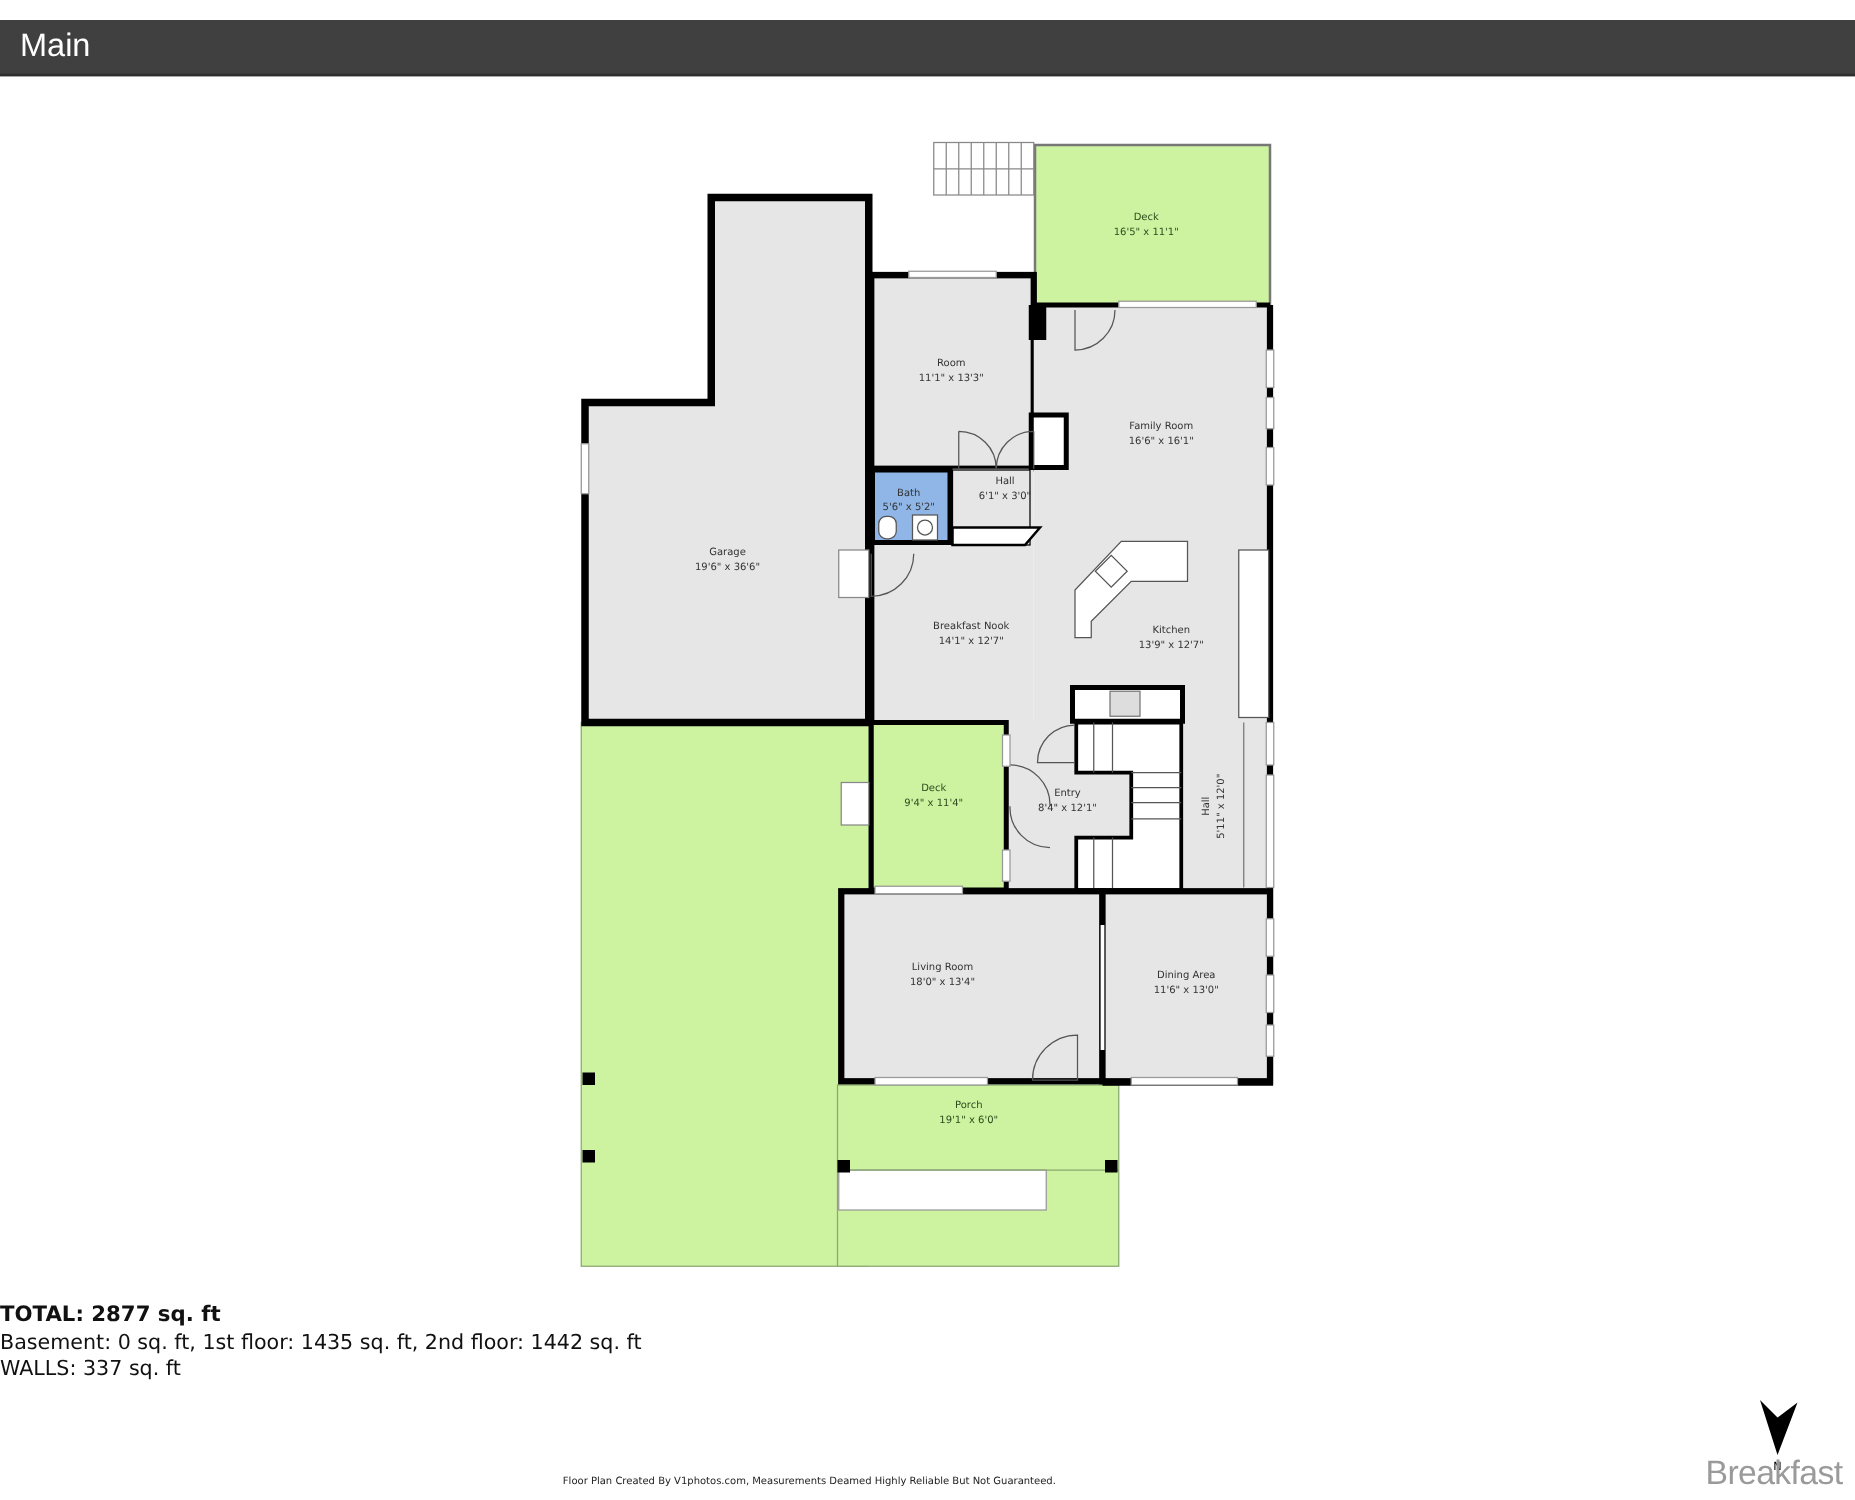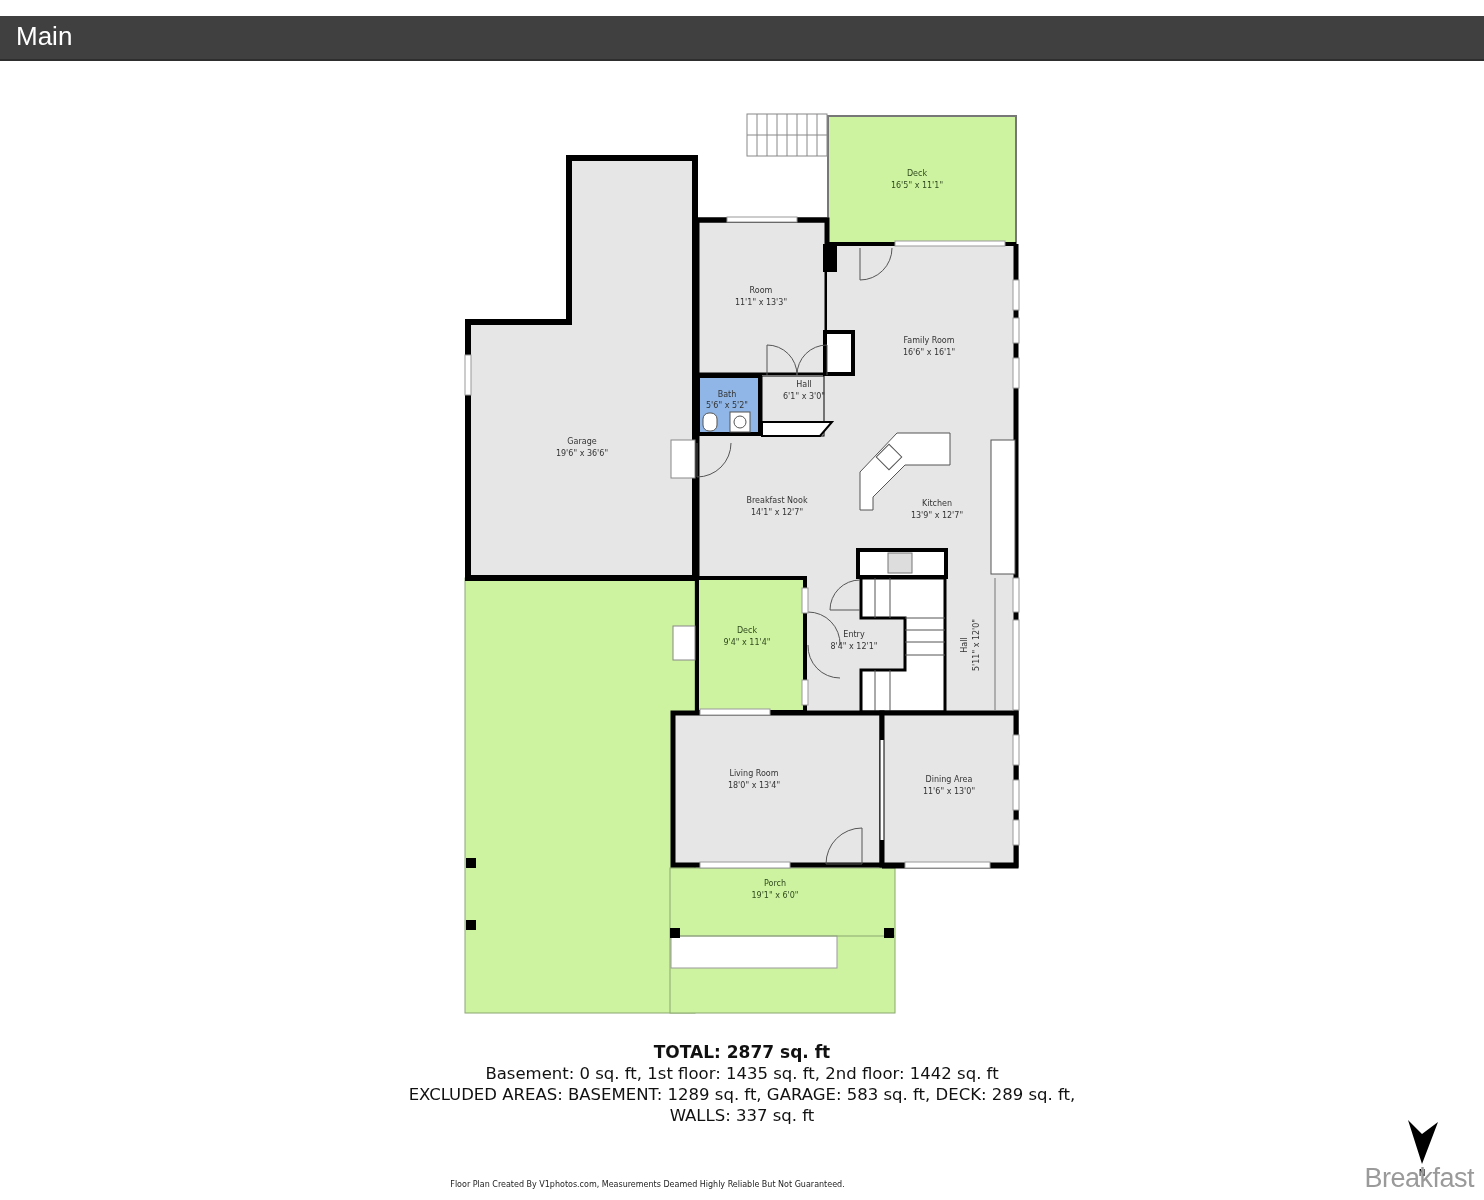--- a/index.html
+++ b/index.html
@@ -13,21 +13,21 @@
     margin-top: 16px;
   }
   .titlebar span {
     position: absolute; left: 16px; top: 5px; color: #ffffff; font-size: 26px;
     font-family: "Liberation Sans", sans-serif;
   }
   svg.plan { position: absolute; left: 0; top: 0; }
   .lbl { font-family: "DejaVu Sans", sans-serif; font-size: 8px; fill: #333; text-anchor: middle; }
   .lbl-g { fill: #2f4a1e; }
   .summary {
-    position: absolute; left: 0; width: 1484px; top: 1042px; text-align: center;
+    position: absolute; left: 0; width: 1484px; top: 1042px; text-align: left;
     font-family: "DejaVu Sans", sans-serif; color: #111; font-size: 16.5px; line-height: 21px;
   }
   .summary .total { font-weight: bold; font-size: 17px; }
   .credit {
     position: absolute; left: 0; width: 1295px; top: 1164px; text-align: center;
     font-size: 8px; color: #222; font-family: "DejaVu Sans", sans-serif; margin-top: 16px;
   }
   .watermark {
     position: absolute; right: 10px; top: 1163px; font-size: 27px; color: #9a9a9a;
     font-family: "Liberation Sans", sans-serif; letter-spacing: -0.5px;
@@ -180,21 +180,20 @@
     <text class="lbl" x="949" y="782">Dining Area</text>
     <text class="lbl" x="949" y="794">11'6" x 13'0"</text>
     <text class="lbl lbl-g" x="775" y="886">Porch</text>
     <text class="lbl lbl-g" x="775" y="898">19'1" x 6'0"</text>
   </g>
 </svg>
 
 <div class="summary">
   <div class="total">TOTAL: 2877 sq. ft</div>
   <div>Basement: 0 sq. ft, 1st floor: 1435 sq. ft, 2nd floor: 1442 sq. ft</div>
-  <div>EXCLUDED AREAS: BASEMENT: 1289 sq. ft, GARAGE: 583 sq. ft, DECK: 289 sq. ft,</div>
   <div>WALLS: 337 sq. ft</div>
 </div>
 
 <div class="credit">Floor Plan Created By V1photos.com, Measurements Deamed Highly Reliable But Not Guaranteed.</div>
 
 <svg class="compass" viewBox="0 0 40 60">
   <path d="M4,2 L18,16 L34,4 L18,46 Z" fill="#000"></path>
   <text x="18" y="58" font-size="9" text-anchor="middle" fill="#000" font-family="DejaVu Sans, sans-serif">N</text>
 </svg>
 

